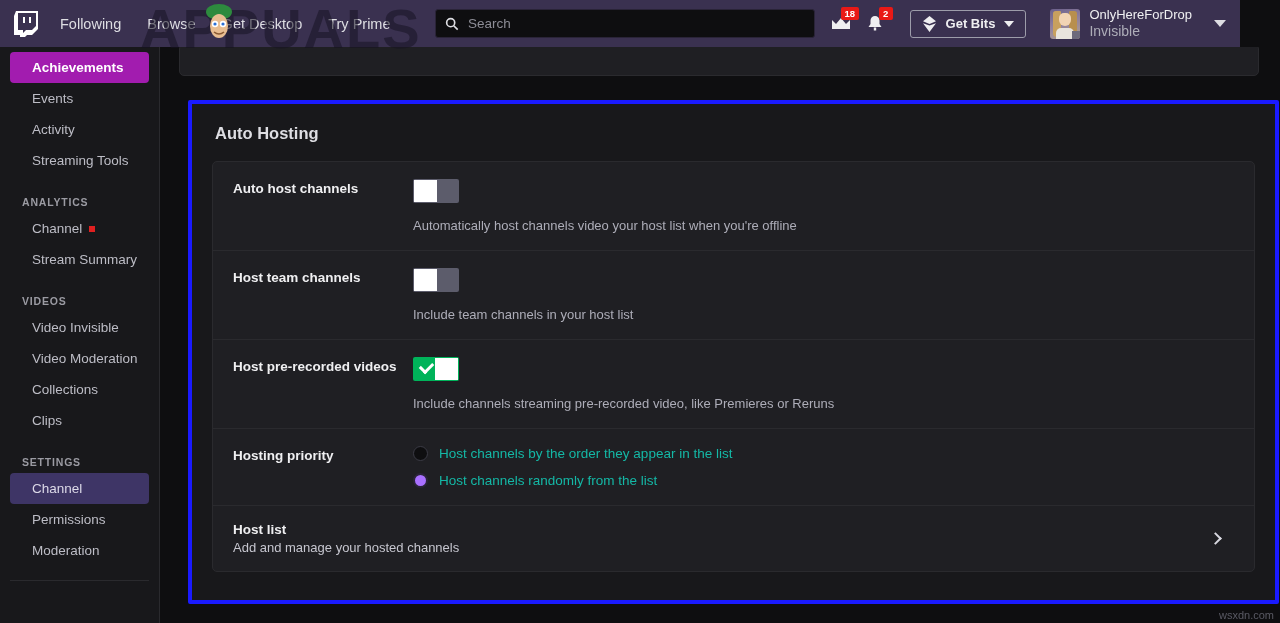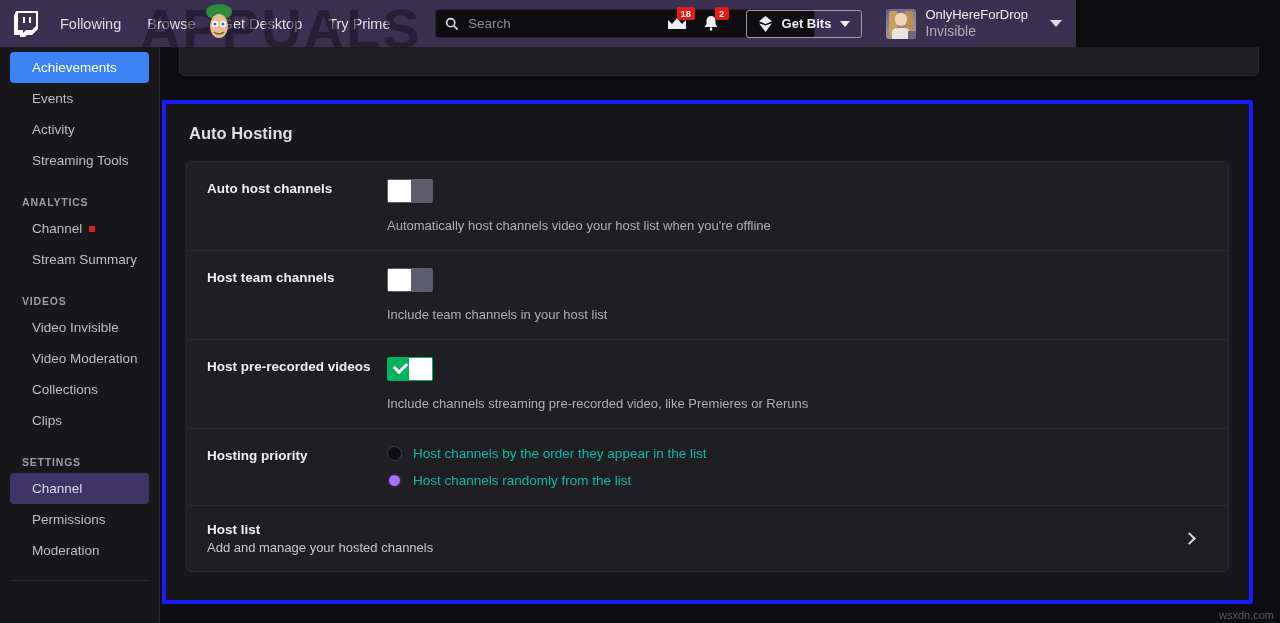--- a/index.html
+++ b/index.html
@@ -6,21 +6,21 @@
   html, body {
     width: 1280px; height: 623px;
     background: #0e0e10;
     font-family: "Liberation Sans", sans-serif;
     overflow: hidden;
   }
 
   
   .header {
     position: absolute; top: 0; left: 0;
-    width: 1076px; height: 47px;
+    width: 1240px; height: 47px;
     background: #3a3150;
     display: flex; align-items: center;
     z-index: 30;
   }
   .twitch-logo { margin-left: 14px; width: 24px; height: 26px; display:block; }
   .nav-links { display: flex; align-items: center; margin-left: 22px; gap: 26px; }
   .nav-link {
     color: #dedee3; font-size: 14.5px; font-weight: 400;
     white-space: nowrap; cursor: pointer;
   }
@@ -106,21 +106,21 @@
     border-right: 1px solid #2a2a2e;
     padding-top: 0px;
     overflow: hidden;
   }
   .side-item {
     height: 31px; display: flex; align-items: center;
     padding-left: 22px; margin: 0 10px;
     color: #bdbdc6; font-size: 13.5px; border-radius: 4px;
     cursor: pointer; white-space: nowrap;
   }
-  .side-item.active { background: #3b82f6; color: #ffffff; font-weight: 400; }
+  .side-item.active { background: #a21caf; color: #ffffff; font-weight: 700; }
   .side-item.active2 { background: #3e3566; color: #dcd9e8; }
   .side-head {
     color: #9b9ba3; font-size: 10.5px; font-weight: 700;
     letter-spacing: 0.8px; padding-left: 22px; margin-top: 20px; margin-bottom: 5px;
   }
   .side-dot { width: 6px; height: 6px; background: #e02020; margin-left: 7px; display: inline-block; }
   .side-divider { border-top: 1px solid #2a2a2e; margin: 14px 10px 0 10px; }
 
   
   .content {
@@ -129,21 +129,21 @@
     background: #0e0e10;
     overflow: hidden;
   }
   .ghost-panel {
     position: absolute; left: 18px; top: -3px;
     width: 1080px; height: 32px;
     background: #1f1f23; border: 1px solid #2a2a2e; border-radius: 5px;
   }
 
   .annot-box {
-    position: absolute; left: 1px; top: 53px;
+    position: absolute; left: 27px; top: 53px;
     width: 1091px; height: 504px;
     border: 4px solid #1a1aff;
     border-radius: 2px;
   }
   .panel {
     position: absolute; left: 0; top: 0; right: 0; bottom: 0;
     background: #18181b;
     padding: 16px 20px 0 20px;
   }
   .panel-title {

